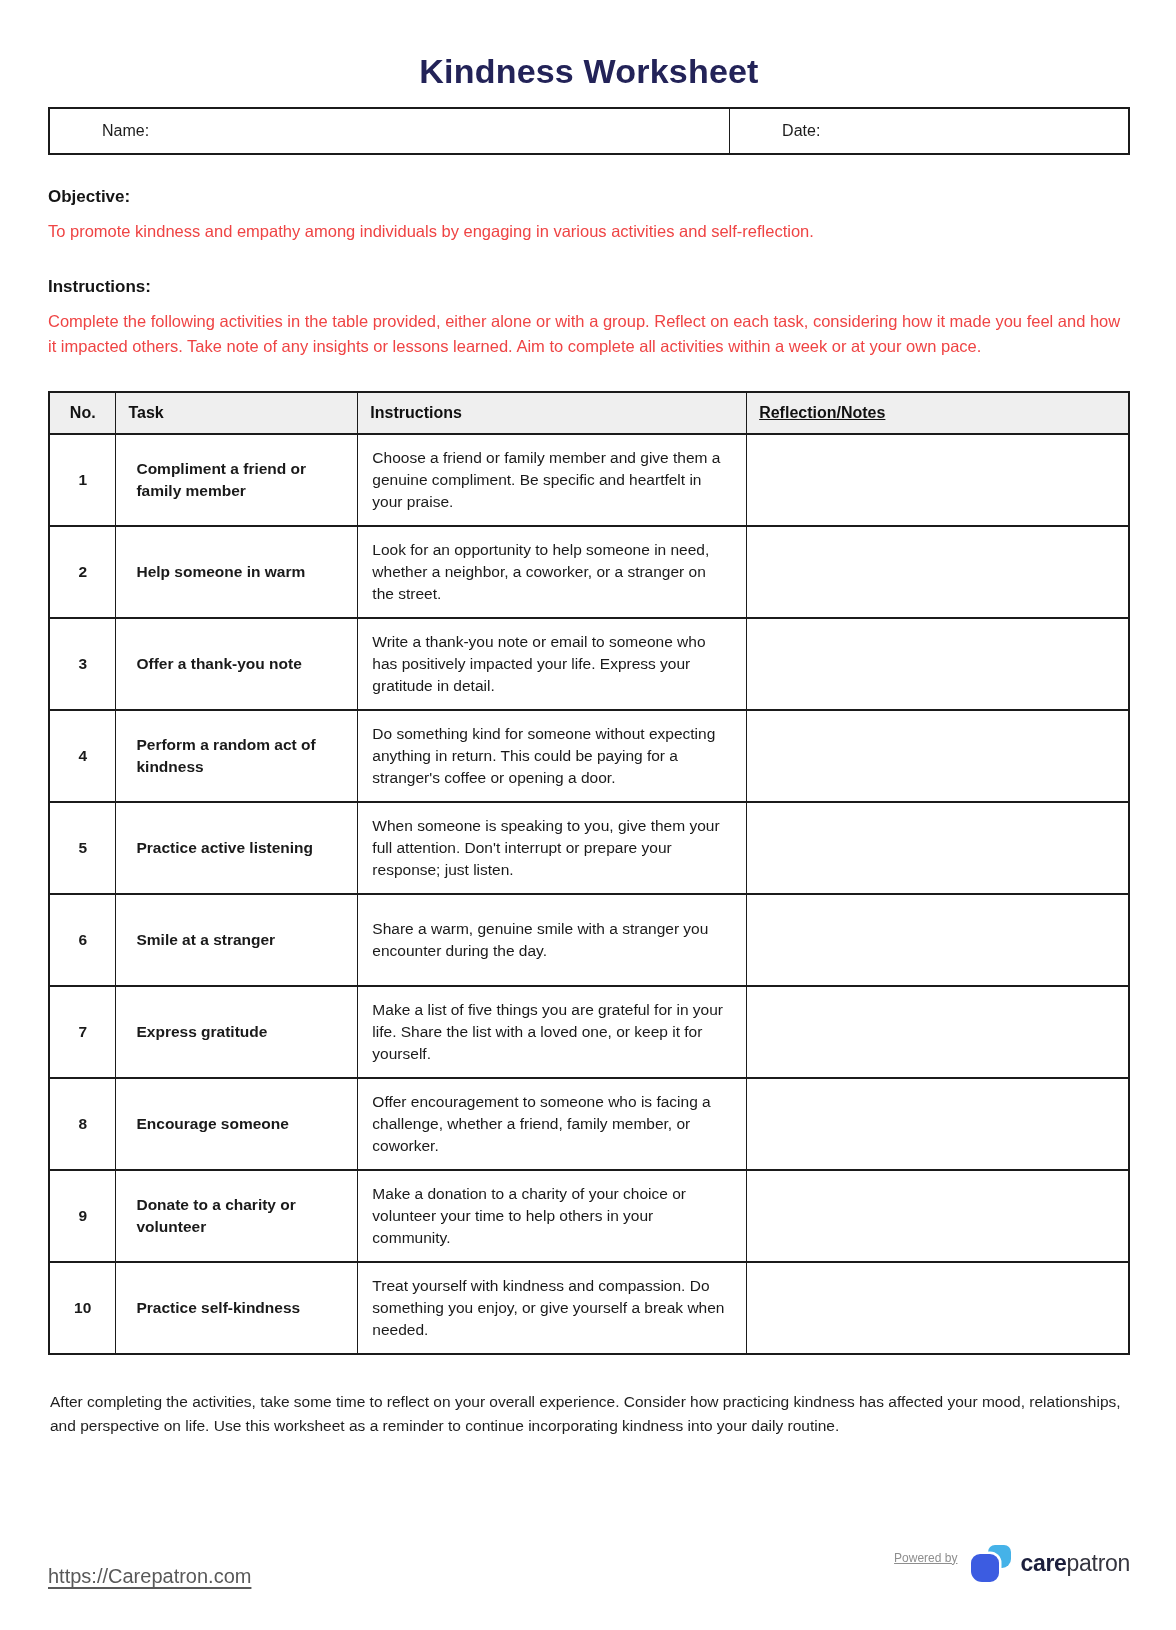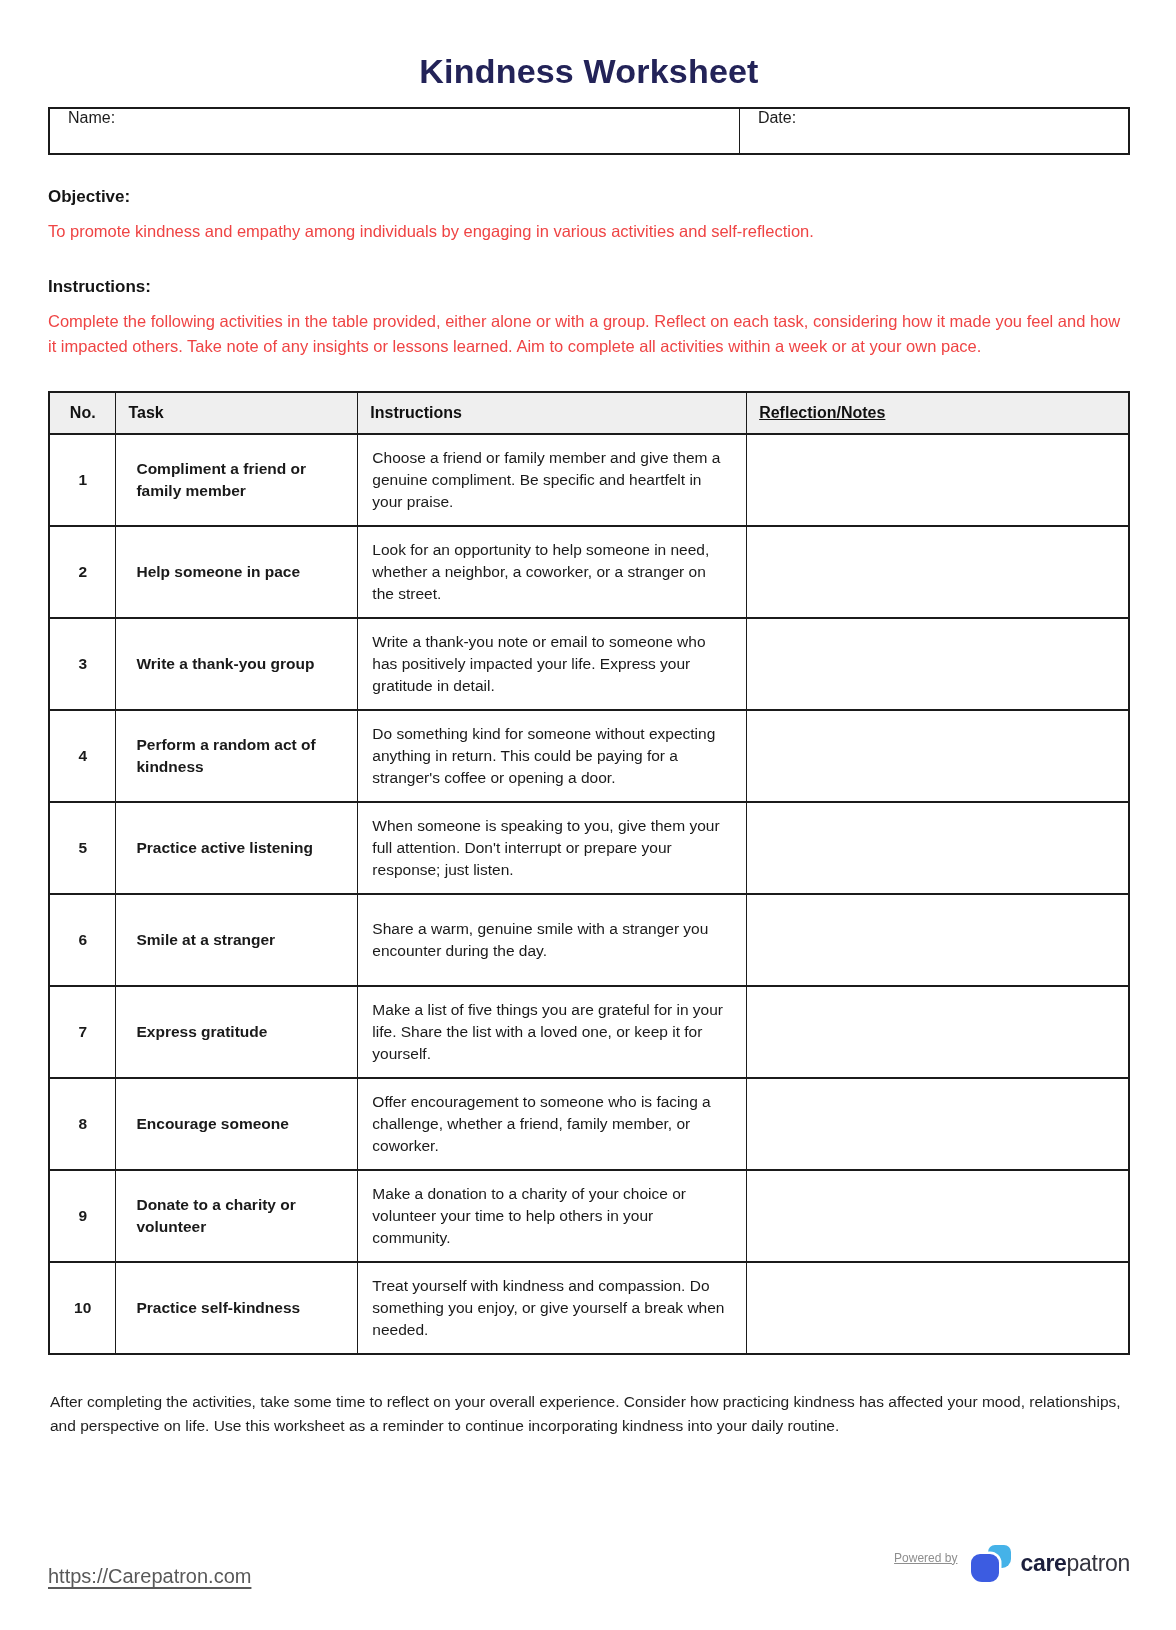--- a/index.html
+++ b/index.html
@@ -28,23 +28,24 @@
 
   
   .name-date {
     margin-top: 16px;
     height: 48px;
     border: 2px solid #1b1b1b;
     display: flex;
   }
   .name-cell, .date-cell {
     display: flex;
-    align-items: flex-start;
+    align-items: center;
     font-size: 16px;
     padding-left: 18px;
+    margin-left: 34px;
   }
   .name-cell { width: 64%; border-right: 1.5px solid #1b1b1b; }
   .date-cell { width: 36%; }
   .fill-space { flex: 1; height: 100%; }
 
   
   .section-heading {
     margin-top: 32px;
     font-size: 17px;
     font-weight: bold;
@@ -194,28 +195,28 @@
       <tbody>
       <tr class="task-row">
         <td class="cell-no">1</td>
         <td class="cell-task">Compliment a friend or family member</td>
         <td class="cell-instr">Choose a friend or family member and give them a genuine compliment. Be specific and heartfelt in your praise.</td>
         <td class="cell-notes"></td>
       </tr>
 
       <tr class="task-row">
         <td class="cell-no">2</td>
-        <td class="cell-task">Help someone in pace</td>
+        <td class="cell-task">Help someone in warm</td>
         <td class="cell-instr">Look for an opportunity to help someone in need, whether a neighbor, a coworker, or a stranger on the street.</td>
         <td class="cell-notes"></td>
       </tr>
 
       <tr class="task-row">
         <td class="cell-no">3</td>
-        <td class="cell-task">Write a thank-you group</td>
+        <td class="cell-task">Offer a thank-you note</td>
         <td class="cell-instr">Write a thank-you note or email to someone who has positively impacted your life. Express your gratitude in detail.</td>
         <td class="cell-notes"></td>
       </tr>
 
       <tr class="task-row">
         <td class="cell-no">4</td>
         <td class="cell-task">Perform a random act of kindness</td>
         <td class="cell-instr">Do something kind for someone without expecting anything in return. This could be paying for a stranger's coffee or opening a door.</td>
         <td class="cell-notes"></td>
       </tr>

